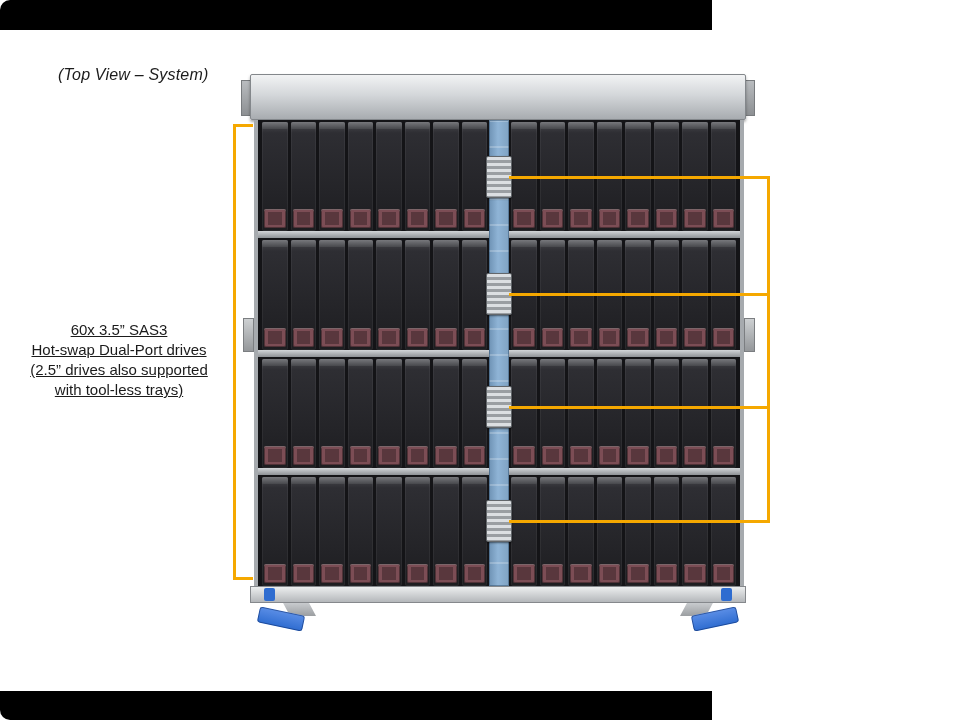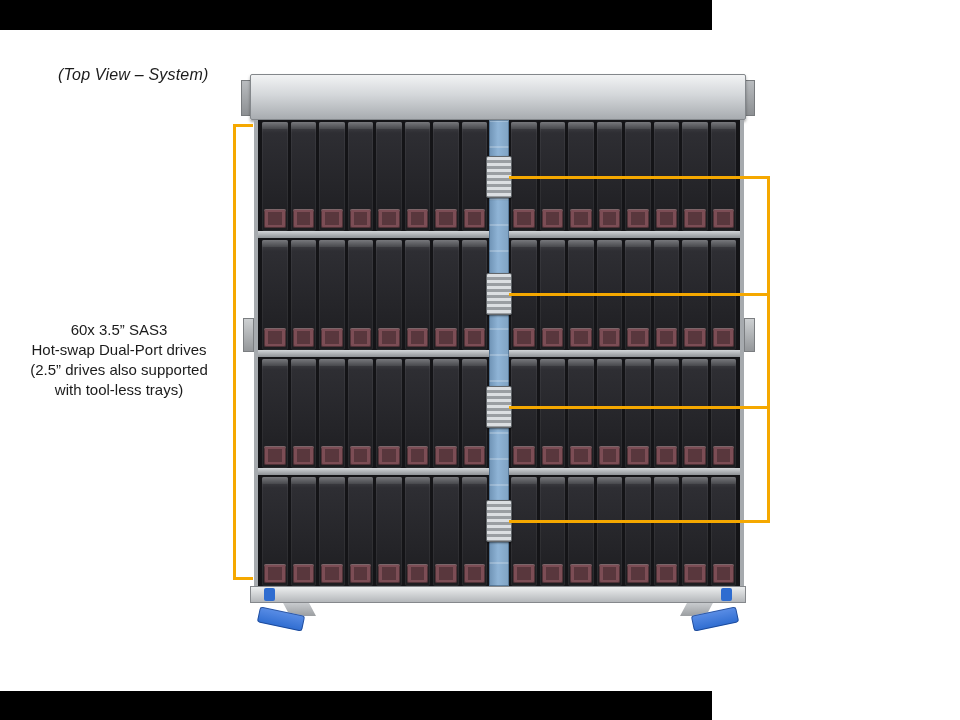--- a/index.html
+++ b/index.html
@@ -1,34 +1,34 @@
 <!DOCTYPE html>
 <html style="--accent: #F5A800; --spine-blue: #8FB4D6; --handle-blue: #2E6CD0; --latch-maroon: #7C4D55;"><head>
 <meta charset="utf-8">
 <style>
   * { margin:0; padding:0; box-sizing:border-box; }
   body { margin:0; background:#ffffff; }
   .canvas {
     position:relative; width:960px; height:720px; background:#ffffff;
-    font-family:"Liberation Sans", sans-serif; overflow:hidden;
+    font-family:"Liberation Sans", sans-serif; overflow:hidden;border-radius:10px;
   }
 
   
   .letterbox { position:absolute; left:0; width:712px; background:#000; }
   .letterbox.top { top:0; height:30px; }
   .letterbox.bottom { bottom:0; height:29px; }
 
   
   .top-view-label {
     position:absolute; left:58px; top:66px; font-size:16px; font-style:italic;
     color:#1c1c1c; letter-spacing:.2px;
   }
   .drives-label {
     position:absolute; left:6px; top:320px; width:226px; text-align:center;
-    font-size:15px; line-height:20px; color:#1b1b1b; white-space:pre-line;
+    font-size:15px; line-height:20px; color:#1b1b1b; white-space:pre-line;text-decoration:underline;
   }
   .expanders-label {
     position:absolute; left:792px; top:155px; width:166px; text-align:center;
     font-size:15px; line-height:20px; color:#1b1b1b; white-space:pre-line;
   }
 
   
   .top-cover {
     position:absolute; left:250px; top:74px; width:496px; height:46px;
     background:linear-gradient(180deg,#f2f3f4 0%,#d4d7da 45%,#a8acb0 100%);

